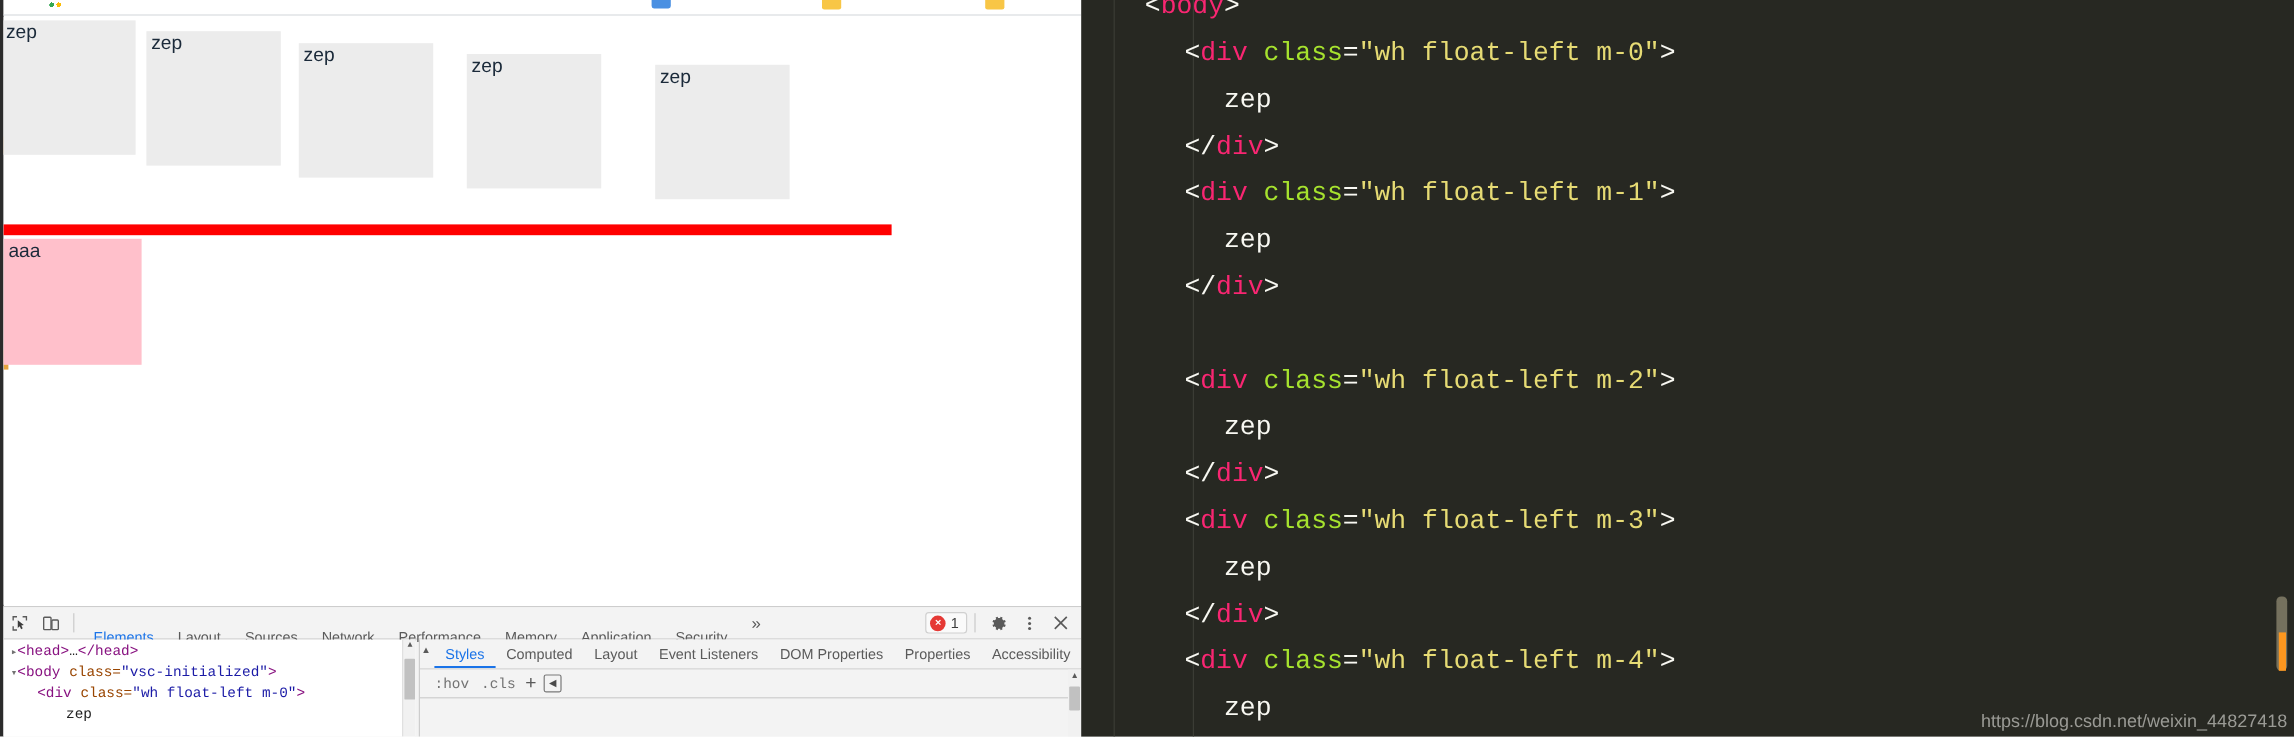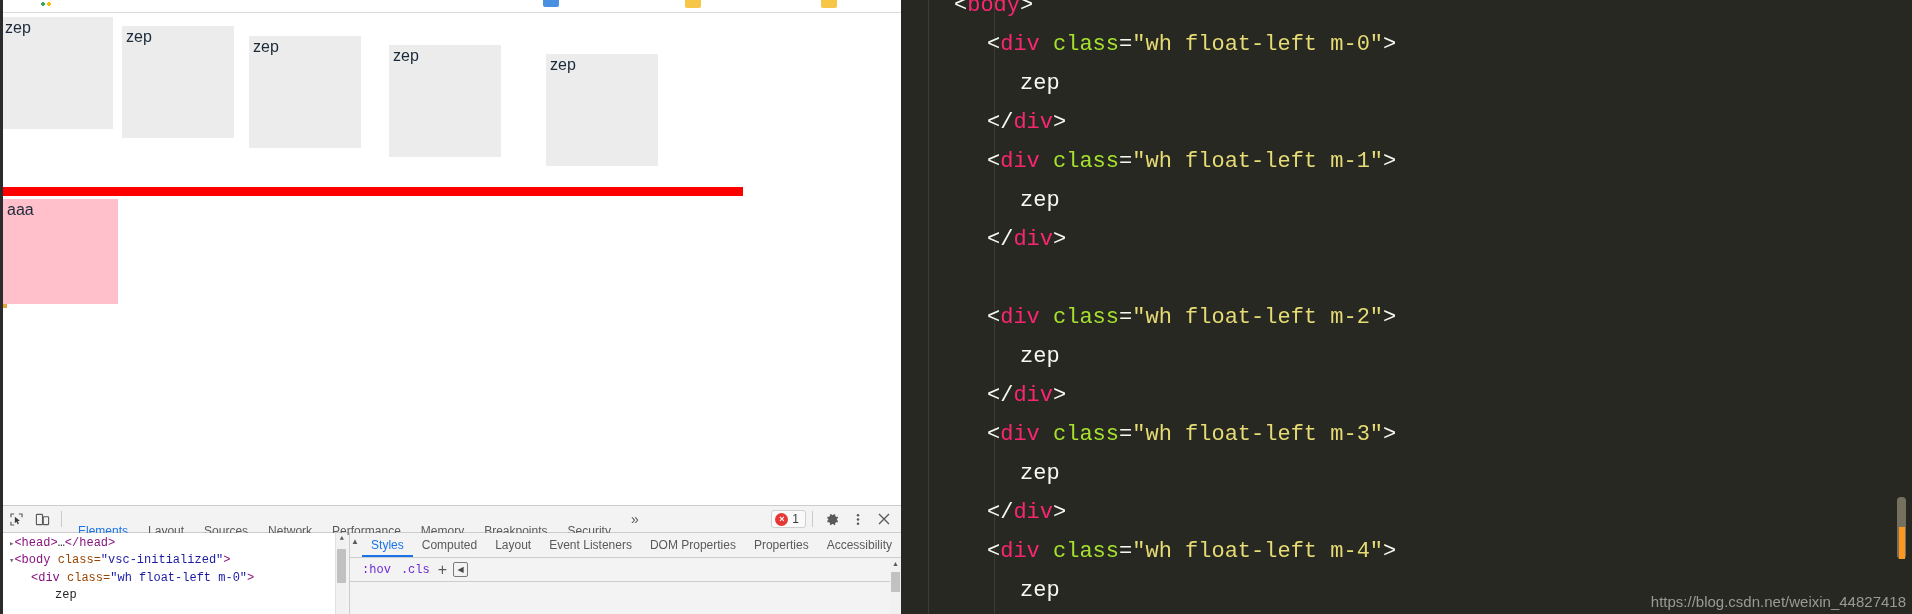--- a/index.html
+++ b/index.html
@@ -177,21 +177,21 @@
     background: #f3f3f3; gap: 6px;
   }
   #filter-input {
     flex: 1; height: 18px; background: #fff; border: none;
     font-size: 12px; color: #333; padding: 0 4px;
     font-family: "Liberation Sans", sans-serif;
   }
   #filter-input::placeholder { color: #8b8b8b; }
   .pseudo-btn {
     font-family: "Liberation Mono", monospace;
-    font-size: 12px; color: #6d28d9; cursor: pointer; padding: 0 2px;
+    font-size: 12px; color: #737373; cursor: pointer; padding: 0 2px;
   }
   .plus-btn { font-size: 16px; color: #5a5a5a; cursor: pointer; line-height: 1; }
   .panel-btn {
     width: 15px; height: 15px; border: 1px solid #7a7a7a; border-radius: 2px;
     display: flex; align-items: center; justify-content: center;
     font-size: 8px; color: #4a4a4a; cursor: pointer;
   }
   #styles-scroll {
     position: absolute; right: 0; top: 25px; width: 11px; height: 56px;
     background: #f1f1f1;
@@ -314,21 +314,21 @@
           </svg>
         </div>
         <div class="dt-sep"></div>
 
         <div class="dt-tab active">Elements</div>
         <div class="dt-tab">Layout</div>
         <div class="dt-tab">Sources</div>
         <div class="dt-tab">Network</div>
         <div class="dt-tab">Performance</div>
         <div class="dt-tab">Memory</div>
-        <div class="dt-tab">Breakpoints</div>
+        <div class="dt-tab">Application</div>
         <div class="dt-tab">Security</div>
         <div class="dt-more">»</div>
 
         <div id="dt-right">
           <div id="err-badge">
             <span id="err-dot">×</span>
             <span id="err-count">1</span>
           </div>
           <div class="dt-sep"></div>
           <div class="dt-icon-btn">

